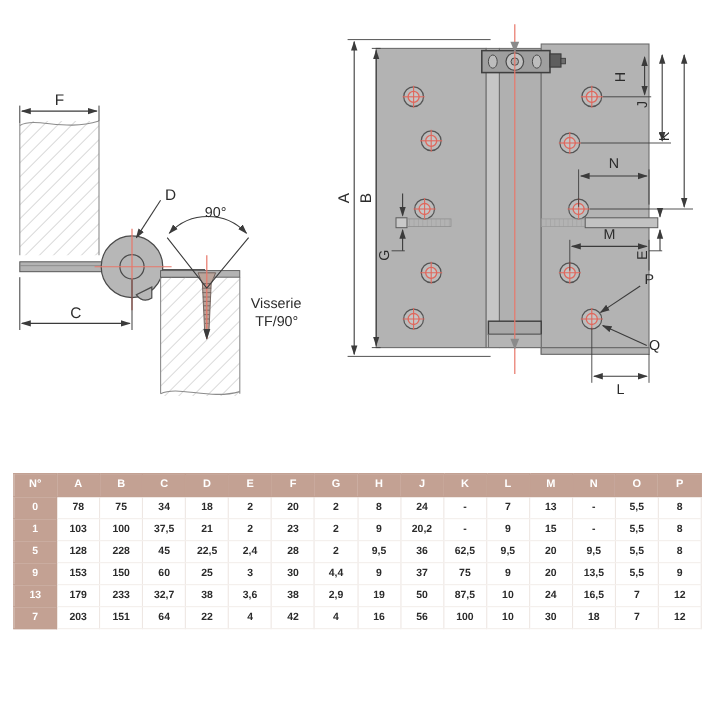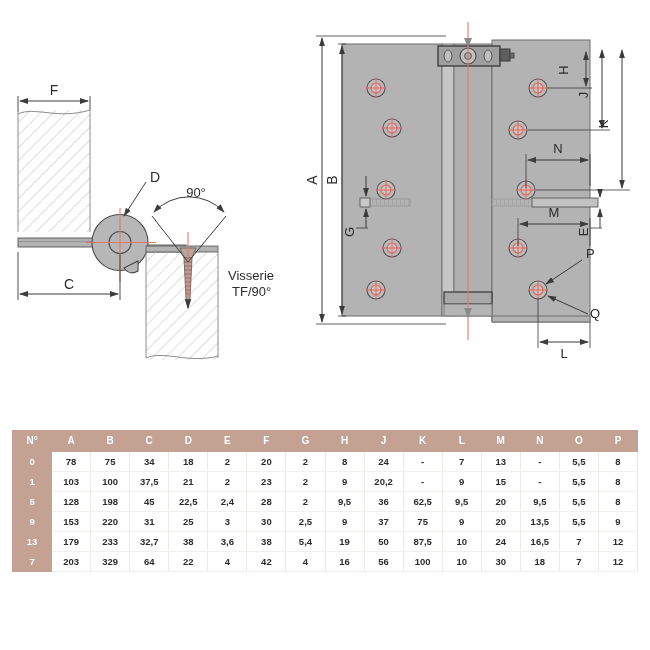--- a/index.html
+++ b/index.html
@@ -444,75 +444,75 @@
             <td>-</td>
             <td>9</td>
             <td>15</td>
             <td>-</td>
             <td>5,5</td>
             <td>8</td>
           </tr>
           <tr>
             <td class="rowhead">5</td>
             <td>128</td>
-            <td>198</td>
+            <td>228</td>
             <td>45</td>
             <td>22,5</td>
             <td>2,4</td>
             <td>28</td>
             <td>2</td>
             <td>9,5</td>
             <td>36</td>
             <td>62,5</td>
             <td>9,5</td>
             <td>20</td>
             <td>9,5</td>
             <td>5,5</td>
             <td>8</td>
           </tr>
           <tr>
             <td class="rowhead">9</td>
             <td>153</td>
-            <td>220</td>
-            <td>31</td>
+            <td>150</td>
+            <td>60</td>
             <td>25</td>
             <td>3</td>
             <td>30</td>
-            <td>2,5</td>
+            <td>4,4</td>
             <td>9</td>
             <td>37</td>
             <td>75</td>
             <td>9</td>
             <td>20</td>
             <td>13,5</td>
             <td>5,5</td>
             <td>9</td>
           </tr>
           <tr>
             <td class="rowhead">13</td>
             <td>179</td>
             <td>233</td>
             <td>32,7</td>
             <td>38</td>
             <td>3,6</td>
             <td>38</td>
-            <td>5,4</td>
+            <td>2,9</td>
             <td>19</td>
             <td>50</td>
             <td>87,5</td>
             <td>10</td>
             <td>24</td>
             <td>16,5</td>
             <td>7</td>
             <td>12</td>
           </tr>
           <tr>
             <td class="rowhead">7</td>
             <td>203</td>
-            <td>329</td>
+            <td>151</td>
             <td>64</td>
             <td>22</td>
             <td>4</td>
             <td>42</td>
             <td>4</td>
             <td>16</td>
             <td>56</td>
             <td>100</td>
             <td>10</td>
             <td>30</td>

